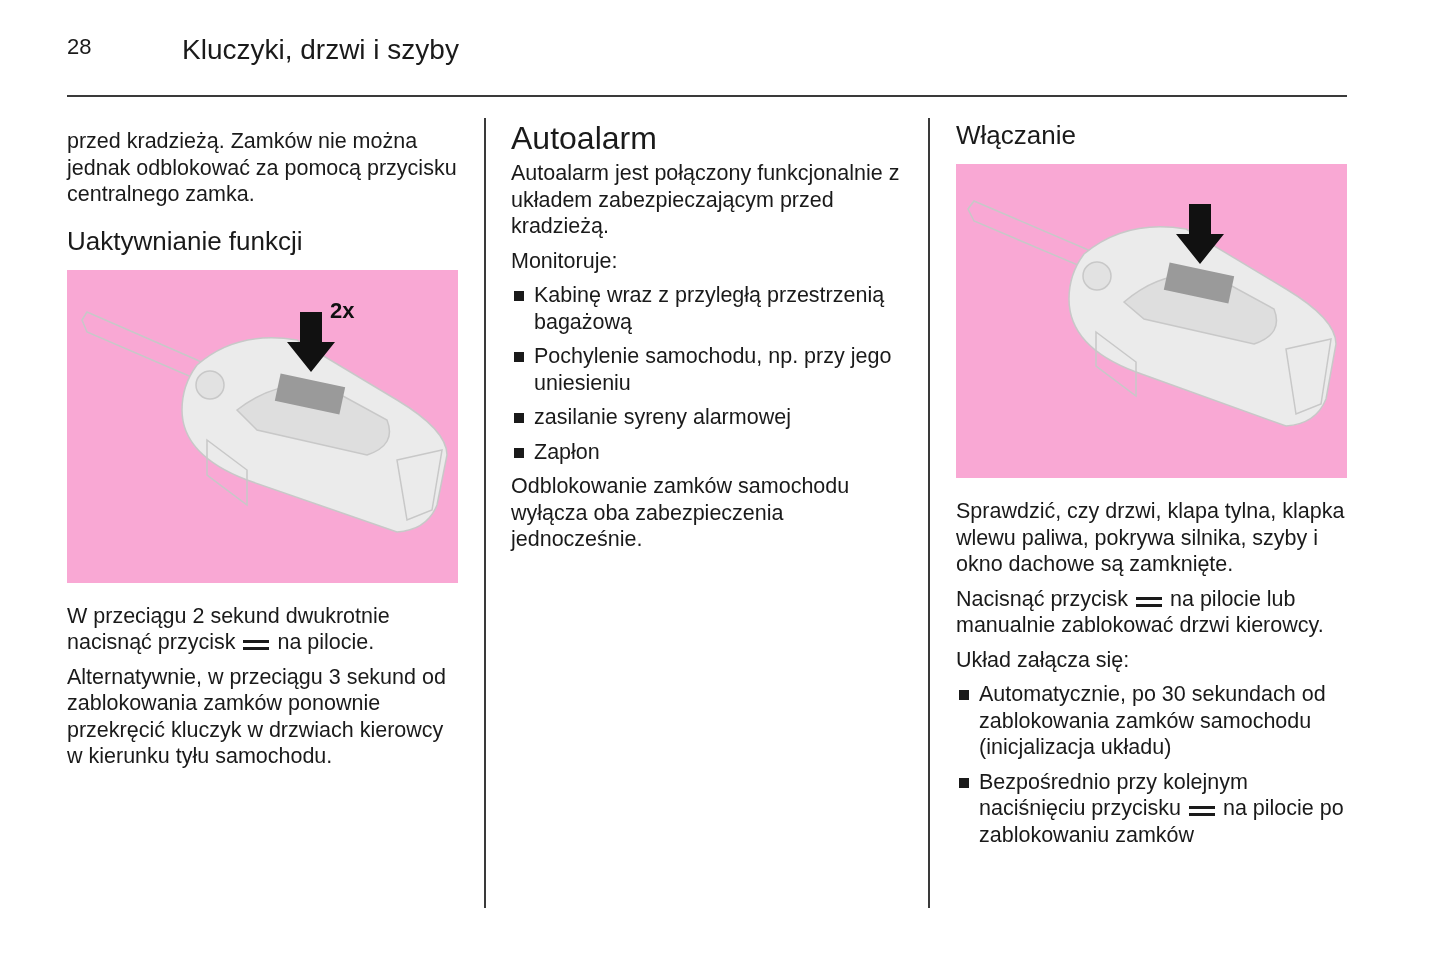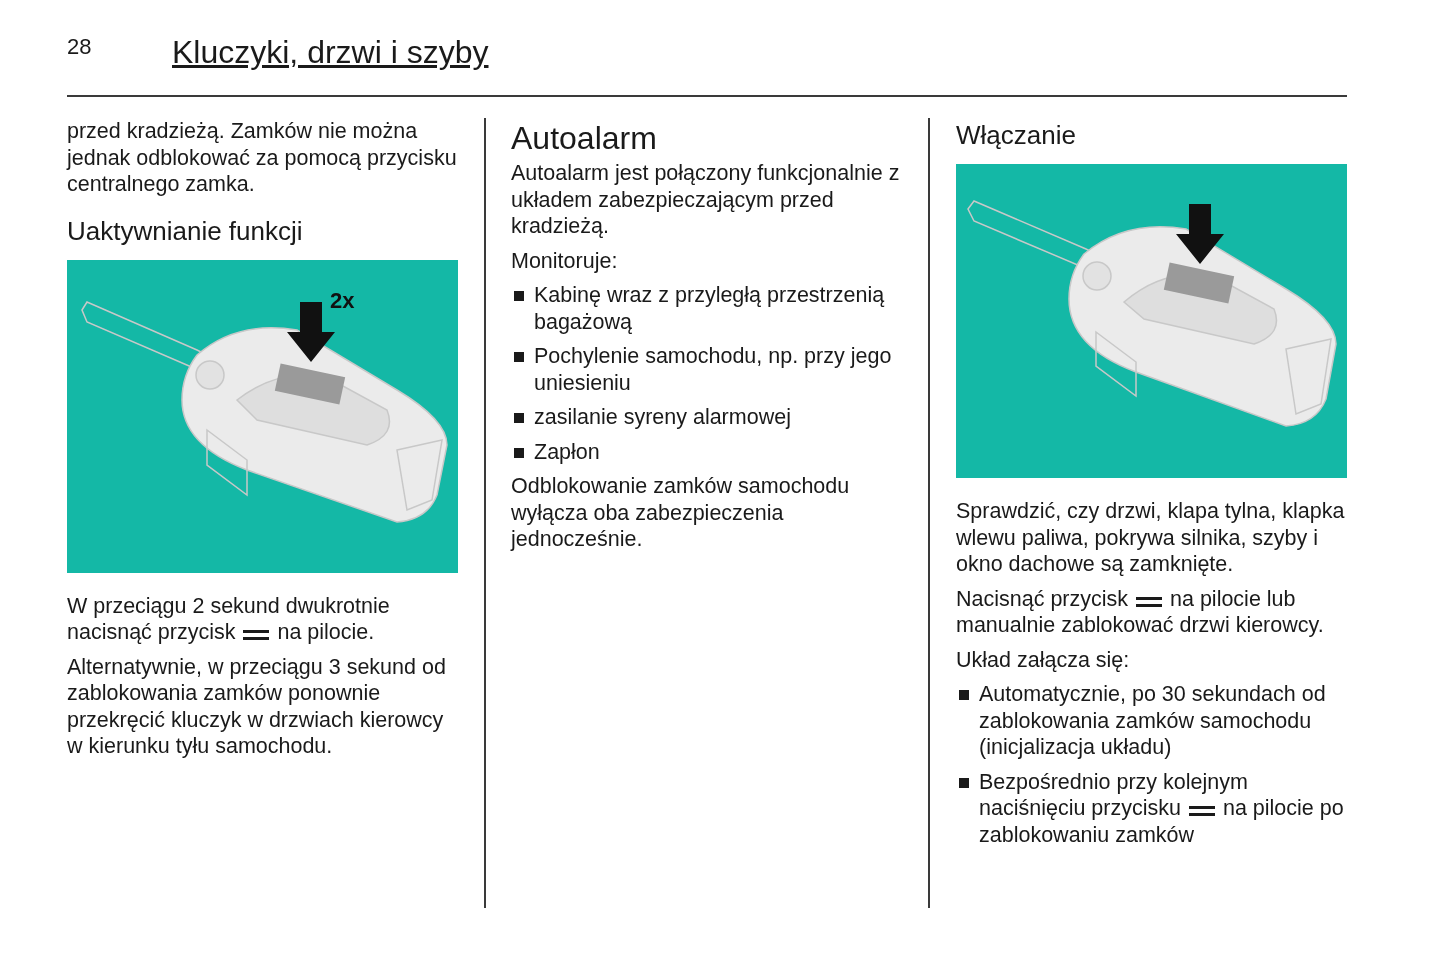--- a/index.html
+++ b/index.html
@@ -1,48 +1,48 @@
 <!DOCTYPE html>
 <html><head>
 <meta charset="utf-8">
 <style>
   html, body { margin: 0; padding: 0; background: #ffffff; }
   body {
     width: 1445px; height: 965px; position: relative; overflow: hidden;
     font-family: "Liberation Sans", sans-serif; color: #1a1a1a;
   }
   .page-number { position: absolute; left: 67px; top: 34px; font-size: 22px; text-align: center; }
-  .chapter-title { position: absolute; left: 172px; top: 34px; font-size: 32px; text-decoration: underline; }
+  .chapter-title { position: absolute; left: 182px; top: 34px; font-size: 28px; }
   .header-rule { position: absolute; left: 67px; top: 95px; width: 1280px; height: 2px; background: #3a3a3a; }
   .col-divider { position: absolute; width: 2px; background: #3a3a3a; top: 118px; height: 790px; }
   .col { position: absolute; top: 118px; }
   .col1 { left: 67px; width: 395px; }
   .col2 { left: 511px; width: 405px; }
   .col3 { left: 956px; width: 395px; }
   p { margin: 0 0 8px 0; font-size: 21.5px; line-height: 26.5px; }
   h2 { margin: 0; font-weight: normal; font-size: 26px; line-height: 34px; }
   h1 { margin: 0; font-weight: normal; font-size: 32px; line-height: 40px; }
   ul { list-style: none; margin: 0 0 8px 0; padding: 0; }
   li { position: relative; padding-left: 23px; font-size: 21.5px; line-height: 26.5px; margin-bottom: 8px; }
   li .bullet { position: absolute; left: 3px; top: 9px; width: 10px; height: 10px; background: #1a1a1a; }
-  .figure { background: #14b8a6; position: relative; }
+  .figure { background: #f9a8d4; position: relative; }
   .lock-symbol { display: inline-block; width: 26px; height: 10px; vertical-align: -1px; margin: 0 2px;
     border-top: 3px solid #1a1a1a; border-bottom: 3px solid #1a1a1a; box-sizing: border-box; }
 </style>
 </head>
 <body>
 
 <div class="page-number">28</div>
 <div class="chapter-title">Kluczyki, drzwi i szyby</div>
 <div class="header-rule"></div>
 <div class="col-divider" style="left:484px;"></div>
 <div class="col-divider" style="left:928px;"></div>
 
 <div class="col col1">
-  <p style="margin-bottom:16px;">przed kradzieżą. Zamków nie można jednak odblokować za pomocą przycisku centralnego zamka.</p>
+  <p style="margin-bottom:16px;margin-top:10px;">przed kradzieżą. Zamków nie można jednak odblokować za pomocą przycisku centralnego zamka.</p>
   <h2 style="margin-bottom:12px;">Uaktywnianie funkcji</h2>
   <div class="figure" style="width:391px;height:313px;">
     <svg width="391" height="313" viewBox="0 0 391 313">
       <g fill="none" stroke="#c8c8c8" stroke-width="1.5">
         <path d="M15 50 L20 42 L130 90 L160 105 L150 118 L20 62 Z"></path>
         <path d="M130 95 Q170 60 230 70 L330 130 Q380 160 380 185 L370 235 Q360 260 330 262 L180 210 Q115 185 115 140 Q115 115 130 95 Z" fill="#ebebeb"></path>
         <circle cx="143" cy="115" r="14" fill="#e2e2e2"></circle>
         <path d="M170 140 Q215 105 265 120 L320 150 Q330 175 300 185 L190 160 Z" fill="#dedede"></path>
         <path d="M330 190 L375 180 L365 240 L340 250 Z"></path>
         <path d="M140 170 L180 200 L180 235 L140 205 Z"></path>

